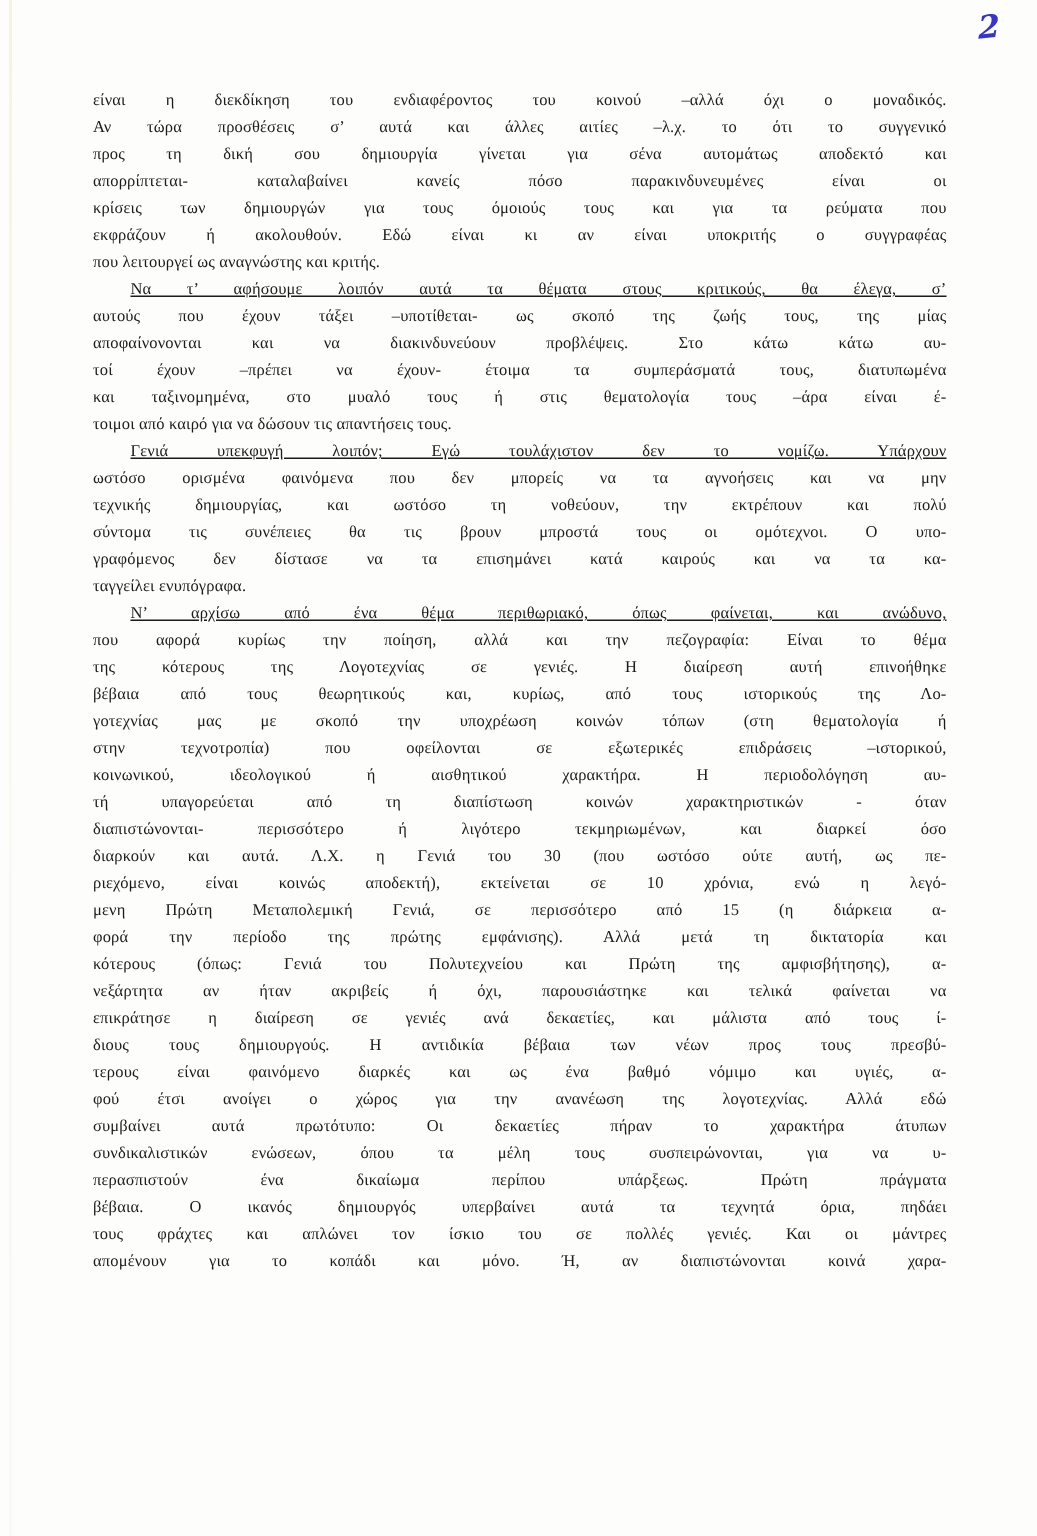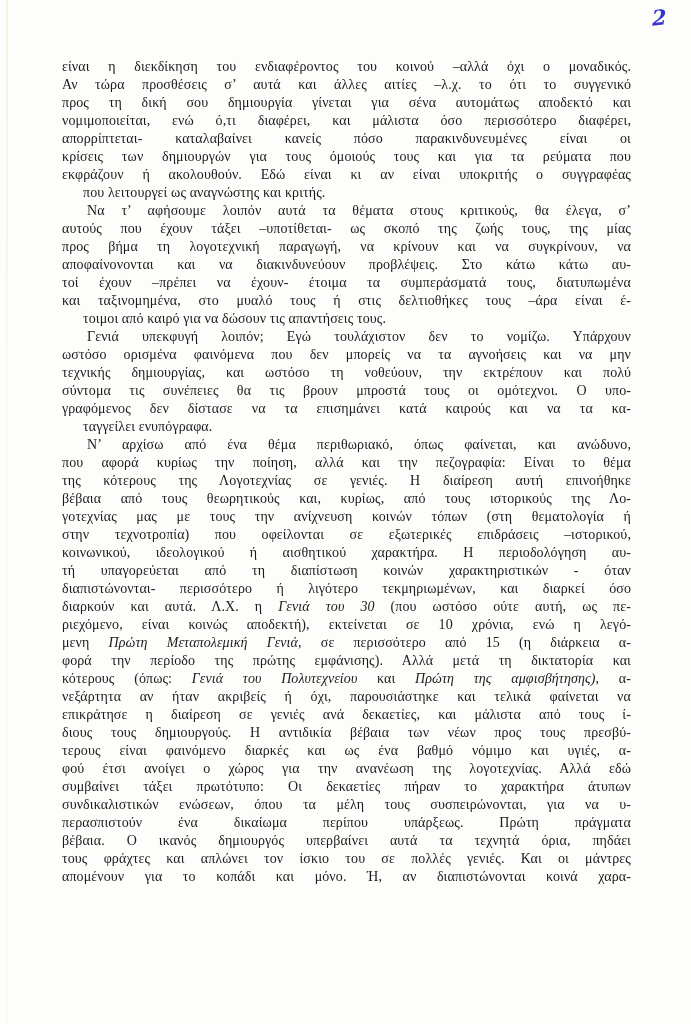--- a/index.html
+++ b/index.html
@@ -39,86 +39,83 @@
     font-weight: bold;
     font-size: 21px;
     color: #3434cf;
     transform: rotate(-6deg) skewX(-4deg);
   }
   .text-block {
     position: absolute;
     left: 62px;
     top: 58px;
     width: 569px;
-    font-size: 14px;
+    font-size: 11px;
     line-height: 18px;
     letter-spacing: 0.1px;
   }
   .line {
     text-align: justify;
     text-align-last: justify;
   }
   .line.end {
     text-align-last: left;
-    margin-left: 21px;
   }
   .line.indent {
     text-indent: 25px;
+    text-decoration: underline;
   }
   .it {
-    font-style: italic;
   }
 </style>
 </head>
 <body>
 
 <div class="page">
   <div class="scan-streak"></div>
   <div class="page-number">2</div>
   <div class="text-block">
       <div class="line"><span>είναι η διεκδίκηση του ενδιαφέροντος του κοινού –αλλά όχι ο μοναδικός.</span></div>
       <div class="line"><span>Αν τώρα προσθέσεις σ’ αυτά και άλλες αιτίες –λ.χ. το ότι το συγγενικό</span></div>
       <div class="line"><span>προς τη δική σου δημιουργία γίνεται για σένα αυτομάτως αποδεκτό και</span></div>
-      <div class="line"><span>νομιμοποιείται, ενώ ό,τι διαφέρει, και μάλιστα όσο περισσότερο διαφέρει,</span></div>
       <div class="line"><span>απορρίπτεται- καταλαβαίνει κανείς πόσο παρακινδυνευμένες είναι οι</span></div>
       <div class="line"><span>κρίσεις των δημιουργών για τους όμοιούς τους και για τα ρεύματα που</span></div>
       <div class="line"><span>εκφράζουν ή ακολουθούν. Εδώ είναι κι αν είναι υποκριτής ο συγγραφέας</span></div>
       <div class="line end"><span>που λειτουργεί ως αναγνώστης και κριτής.</span></div>
       <div class="line indent"><span>Να τ’ αφήσουμε λοιπόν αυτά τα θέματα στους κριτικούς, θα έλεγα, σ’</span></div>
       <div class="line"><span>αυτούς που έχουν τάξει –υποτίθεται- ως σκοπό της ζωής τους, της μίας</span></div>
-      <div class="line"><span>προς βήμα τη λογοτεχνική παραγωγή, να κρίνουν και να συγκρίνουν, να</span></div>
       <div class="line"><span>αποφαίνονονται και να διακινδυνεύουν προβλέψεις. Στο κάτω κάτω αυ-</span></div>
       <div class="line"><span>τοί έχουν –πρέπει να έχουν- έτοιμα τα συμπεράσματά τους, διατυπωμένα</span></div>
-      <div class="line"><span>και ταξινομημένα, στο μυαλό τους ή στις δελτιοθήκες τους –άρα είναι έ-</span></div>
+      <div class="line"><span>και ταξινομημένα, στο μυαλό τους ή στις θεματολογία τους –άρα είναι έ-</span></div>
       <div class="line end"><span>τοιμοι από καιρό για να δώσουν τις απαντήσεις τους.</span></div>
       <div class="line indent"><span>Γενιά υπεκφυγή λοιπόν; Εγώ τουλάχιστον δεν το νομίζω. Υπάρχουν</span></div>
       <div class="line"><span>ωστόσο ορισμένα φαινόμενα που δεν μπορείς να τα αγνοήσεις και να μην</span></div>
       <div class="line"><span>τεχνικής δημιουργίας, και ωστόσο τη νοθεύουν, την εκτρέπουν και πολύ</span></div>
       <div class="line"><span>σύντομα τις συνέπειες θα τις βρουν μπροστά τους οι ομότεχνοι. Ο υπο-</span></div>
       <div class="line"><span>γραφόμενος δεν δίστασε να τα επισημάνει κατά καιρούς και να τα κα-</span></div>
       <div class="line end"><span>ταγγείλει ενυπόγραφα.</span></div>
       <div class="line indent"><span>Ν’ αρχίσω από ένα θέμα περιθωριακό, όπως φαίνεται, και ανώδυνο,</span></div>
       <div class="line"><span>που αφορά κυρίως την ποίηση, αλλά και την πεζογραφία: Είναι το θέμα</span></div>
       <div class="line"><span>της κότερους της Λογοτεχνίας σε γενιές. Η διαίρεση αυτή επινοήθηκε</span></div>
       <div class="line"><span>βέβαια από τους θεωρητικούς και, κυρίως, από τους ιστορικούς της Λο-</span></div>
-      <div class="line"><span>γοτεχνίας μας με τους την ανίχνευση κοινών τόπων (στη θεματολογία ή</span></div>
+      <div class="line"><span>γοτεχνίας μας με σκοπό την υποχρέωση κοινών τόπων (στη θεματολογία ή</span></div>
       <div class="line"><span>στην τεχνοτροπία) που οφείλονται σε εξωτερικές επιδράσεις –ιστορικού,</span></div>
       <div class="line"><span>κοινωνικού, ιδεολογικού ή αισθητικού χαρακτήρα. Η περιοδολόγηση αυ-</span></div>
       <div class="line"><span>τή  υπαγορεύεται από τη διαπίστωση κοινών χαρακτηριστικών - όταν</span></div>
       <div class="line"><span>διαπιστώνονται- περισσότερο ή λιγότερο τεκμηριωμένων, και διαρκεί όσο</span></div>
       <div class="line"><span>διαρκούν και αυτά. Λ.Χ. η </span><span class="it">Γενιά του 30</span><span> (που ωστόσο ούτε αυτή, ως πε-</span></div>
       <div class="line"><span>ριεχόμενο, είναι κοινώς αποδεκτή), εκτείνεται σε 10 χρόνια, ενώ η λεγό-</span></div>
       <div class="line"><span>μενη </span><span class="it">Πρώτη Μεταπολεμική Γενιά</span><span>, σε περισσότερο από 15 (η διάρκεια α-</span></div>
       <div class="line"><span>φορά την περίοδο της πρώτης εμφάνισης). Αλλά μετά τη δικτατορία και</span></div>
       <div class="line"><span>κότερους (όπως: </span><span class="it">Γενιά του Πολυτεχνείου</span><span> και </span><span class="it">Πρώτη της αμφισβήτησης),</span><span> α-</span></div>
       <div class="line"><span>νεξάρτητα αν ήταν ακριβείς ή όχι, παρουσιάστηκε και τελικά φαίνεται να</span></div>
       <div class="line"><span>επικράτησε η διαίρεση σε γενιές ανά δεκαετίες, και μάλιστα από τους ί-</span></div>
       <div class="line"><span>διους τους δημιουργούς. Η αντιδικία βέβαια των νέων προς τους πρεσβύ-</span></div>
       <div class="line"><span>τερους είναι φαινόμενο διαρκές και ως ένα βαθμό νόμιμο και υγιές, α-</span></div>
       <div class="line"><span>φού έτσι ανοίγει ο χώρος για την ανανέωση της λογοτεχνίας. Αλλά εδώ</span></div>
-      <div class="line"><span>συμβαίνει τάξει πρωτότυπο: Οι δεκαετίες πήραν το χαρακτήρα άτυπων</span></div>
+      <div class="line"><span>συμβαίνει αυτά πρωτότυπο: Οι δεκαετίες πήραν το χαρακτήρα άτυπων</span></div>
       <div class="line"><span>συνδικαλιστικών ενώσεων, όπου τα μέλη τους συσπειρώνονται, για να υ-</span></div>
       <div class="line"><span>περασπιστούν ένα δικαίωμα περίπου υπάρξεως. Πρώτη πράγματα</span></div>
       <div class="line"><span>βέβαια. Ο ικανός δημιουργός υπερβαίνει αυτά τα τεχνητά όρια, πηδάει</span></div>
       <div class="line"><span>τους φράχτες και απλώνει τον ίσκιο του σε πολλές γενιές. Και οι μάντρες</span></div>
       <div class="line"><span>απομένουν για το κοπάδι και μόνο. Ή, αν διαπιστώνονται κοινά χαρα-</span></div>
     </div>
 </div>
 
 </body></html>

